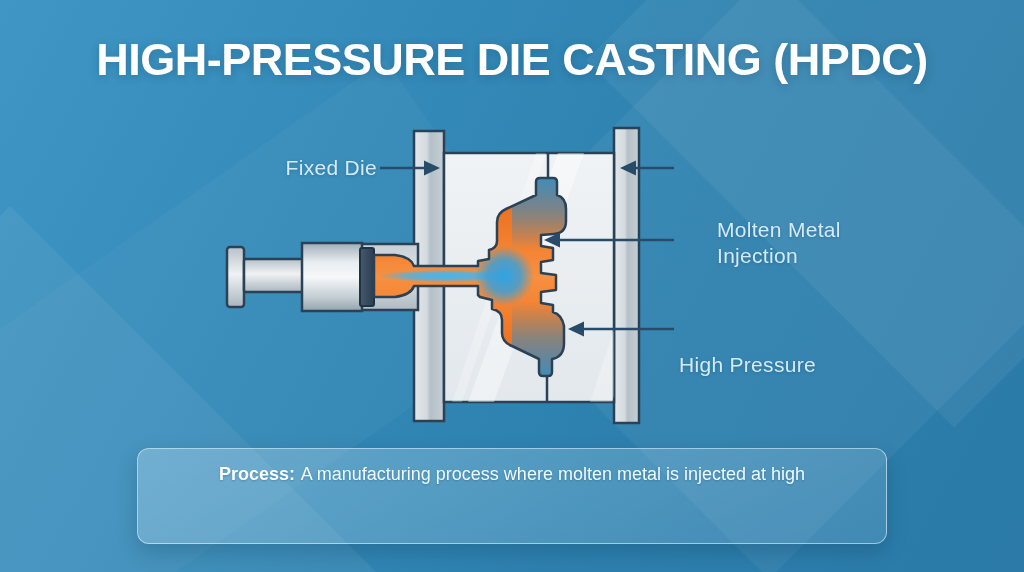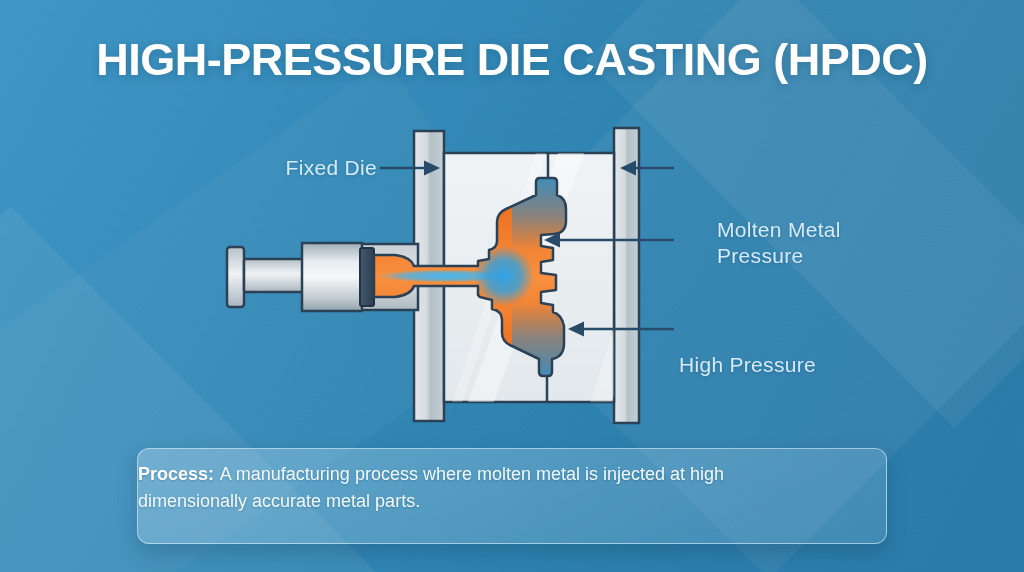--- a/index.html
+++ b/index.html
@@ -27,21 +27,21 @@
   .lbl-moving{left:679px;top:155px;}
   .lbl-molten{left:679px;top:217px;margin-left:38px;}
   .lbl-high{left:679px;top:316px;margin-top:36px;}
   .process-box{
     position:absolute;left:137px;top:448px;width:750px;height:96px;box-sizing:border-box;
     border-radius:12px;border:1.5px solid rgba(233,247,255,.55);
     background:linear-gradient(155deg,rgba(214,238,250,.30),rgba(190,225,244,.14));
     box-shadow:0 8px 20px rgba(8,42,66,.22);
   }
   .process-text{
-    margin-top:12px;color:#f2fafd;font-size:18px;line-height:27px;
+    margin-top:12px;text-align:center;color:#f2fafd;font-size:18px;line-height:27px;
     text-shadow:0 1px 2px rgba(20,60,90,.3);
   }
   .process-text b{font-weight:bold;margin-right:.32em;color:#ffffff;}
 </style>
 </head>
 <body>
 
 <div class="stage">
 
   <div class="bg-shape bg-s1"></div>
@@ -156,24 +156,23 @@
       <line x1="559" y1="240" x2="674" y2="240"></line>
       <polygon points="544,240 560,232.5 560,247.5" stroke="none"></polygon>
       <line x1="583" y1="329" x2="674" y2="329"></line>
       <polygon points="568,329 584,321.5 584,336.5" stroke="none"></polygon>
     </g>
   </svg>
 
   <div class="lbl lbl-fixed">Fixed Die</div>
   <div class="lbl lbl-molten">
     <div>Molten Metal</div>
-    <div>Pressure</div>
+    <div>Injection</div>
   </div>
   <div class="lbl lbl-high">High Pressure</div>
 
   <div class="process-box">
     <div class="process-text">
       <div><b>Process:</b><span>A manufacturing process where molten metal is injected at high</span></div>
-      <div>dimensionally accurate metal parts.</div>
     </div>
   </div>
 
 </div>
 
 </body></html>

